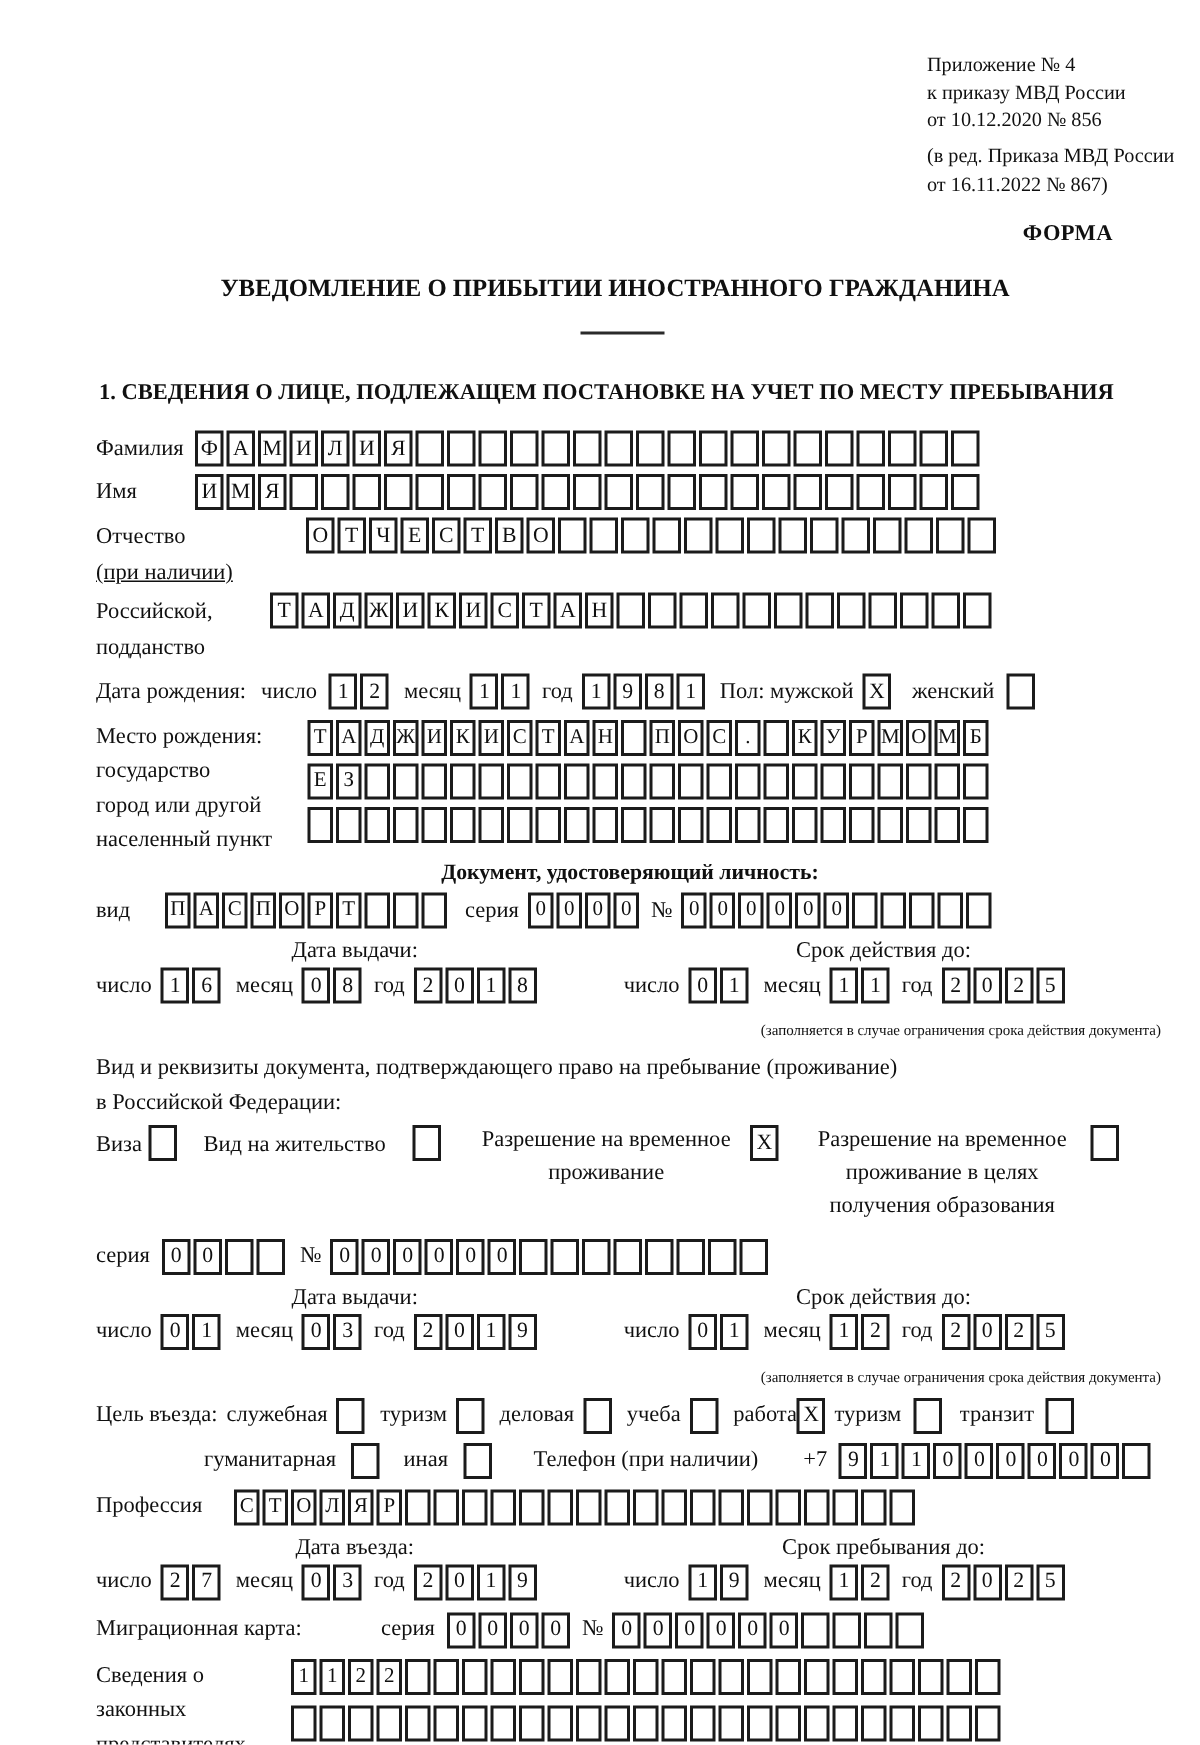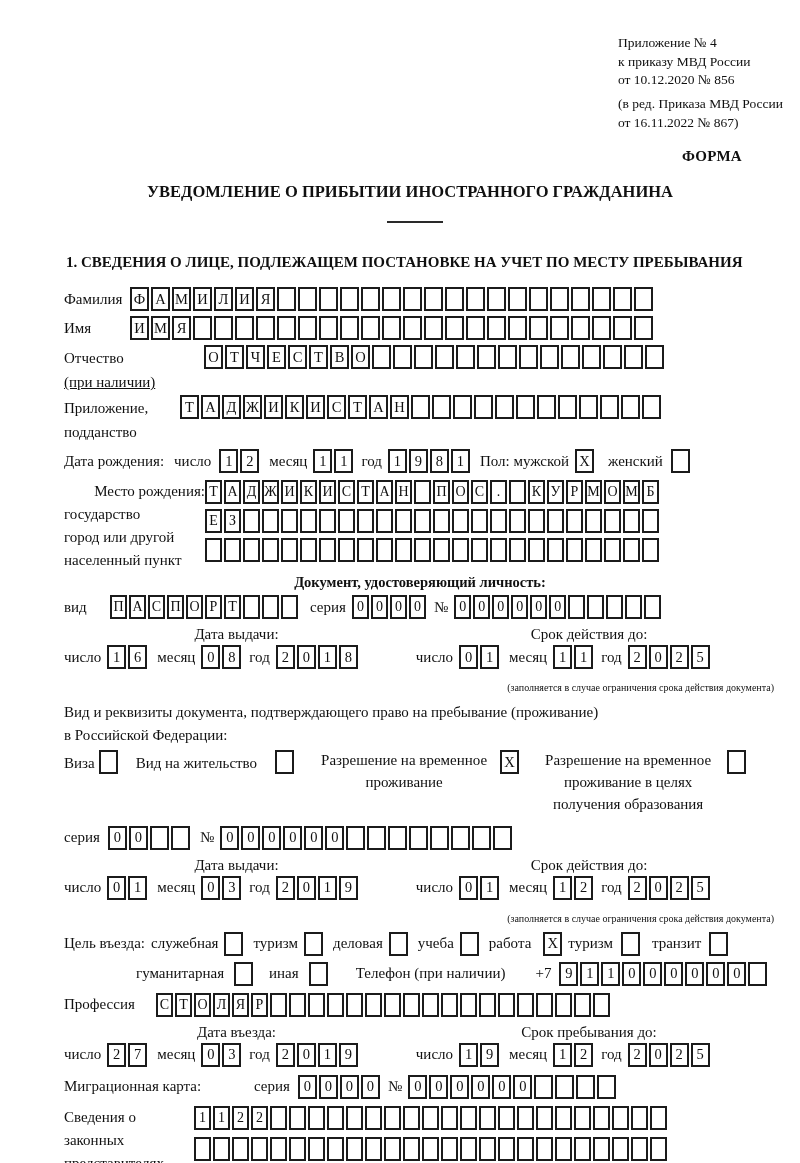--- a/index.html
+++ b/index.html
@@ -146,21 +146,21 @@
       <span class="cell"></span>
       <span class="cell"></span>
       <span class="cell"></span>
       <span class="cell"></span>
       <span class="cell"></span>
     </span>
 </div>
 
 <div class="row start" style="margin-top:2px;">
   <span class="lbl-block" style="width:116px;">
-    <span style="display:block; line-height:26px;">Приложение,</span>
+    <span style="display:block; line-height:26px;">Российской,</span>
     <span style="display:block;">подданство</span>
   </span>
   <span class="cells">
       <span class="cell">Т</span>
       <span class="cell">А</span>
       <span class="cell">Д</span>
       <span class="cell">Ж</span>
       <span class="cell">И</span>
       <span class="cell">К</span>
       <span class="cell">И</span>
@@ -207,21 +207,21 @@
       <span class="cell">X</span>
     </span>
   <span class="lbl mr8">женский</span>
   <span class="cells">
       <span class="cell"></span>
     </span>
 </div>
 
 <div class="row start" style="margin-top:7px;">
   <span class="lbl-block" style="width:141px; line-height:23px;">
-    <span style="display:block;text-align:right;">Место рождения:</span>
+    <span style="display:block;">Место рождения:</span>
     <span style="display:block;">государство</span>
     <span style="display:block;">город или другой</span>
     <span style="display:block;">населенный пункт</span>
   </span>
   <span class="stack">
     <span class="cells sm">
         <span class="cell">Т</span>
         <span class="cell">А</span>
         <span class="cell">Д</span>
         <span class="cell">Ж</span>
@@ -486,21 +486,21 @@
       <span class="cell"></span>
     </span>
   <span class="lbl mr6">деловая</span>
   <span class="cells mr8">
       <span class="cell"></span>
     </span>
   <span class="lbl mr6">учеба</span>
   <span class="cells mr8">
       <span class="cell"></span>
     </span>
-  <span class="lbl mr4" style="margin-right:12px;">работа</span>
+  <span class="lbl mr4" style="margin-right:0;">работа</span>
   <span class="cells" style="margin-right:4px;">
       <span class="cell">X</span>
     </span>
   <span class="lbl mr8">туризм</span>
   <span class="cells mr10">
       <span class="cell"></span>
     </span>
   <span class="lbl mr8">транзит</span>
   <span class="cells">
       <span class="cell"></span>

